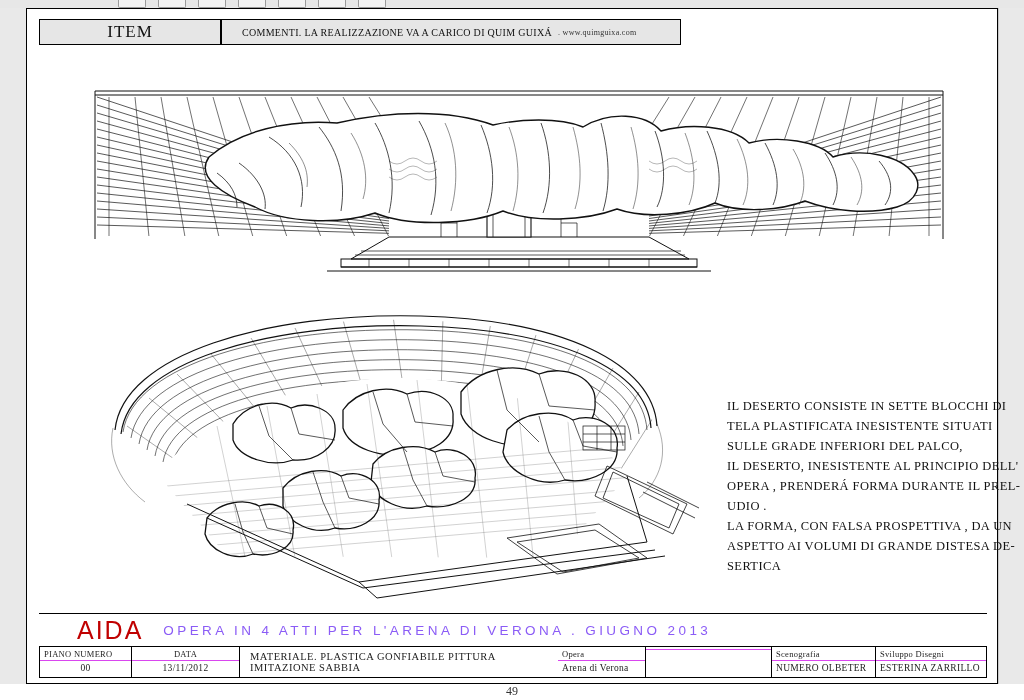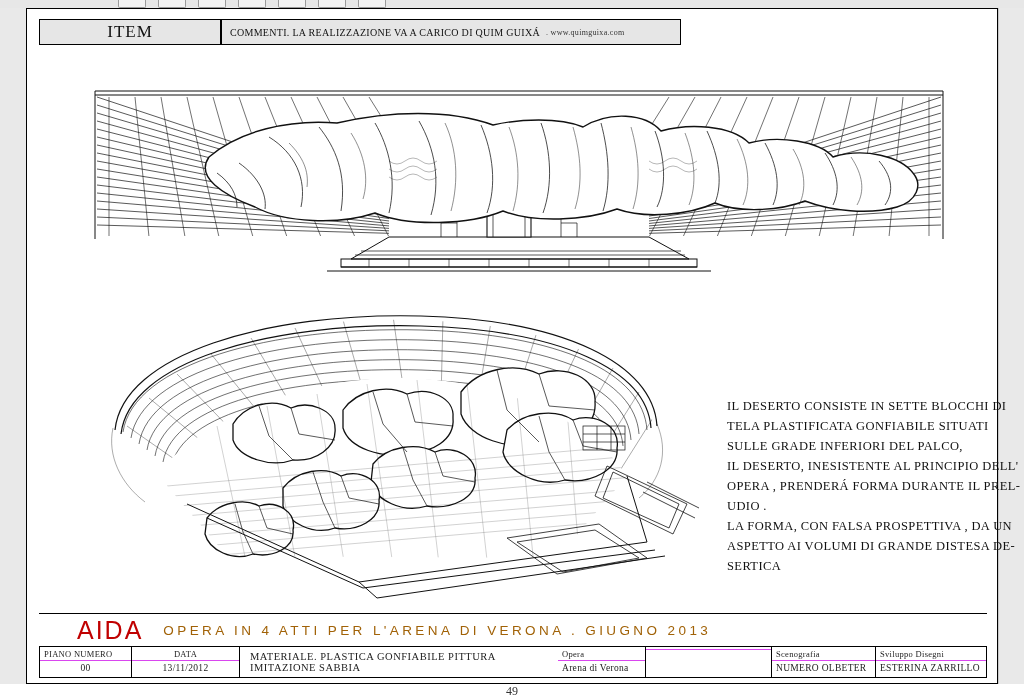--- a/index.html
+++ b/index.html
@@ -97,21 +97,21 @@
   .hdr-title {
     flex: 1;
     color: #c00000;
     font-size: 14px;
     letter-spacing: 1.5px;
     font-weight: bold;
   }
   .hdr-comment {
     width: 460px;
     justify-content: flex-start;
-    padding-left: 8px;
+    padding-left: 20px;
     font-size: 10px;
     letter-spacing: .3px;
     color: #111;
   }
   .hdr-comment .url {
     font-size: 8px;
     color: #333;
     margin-left: 6px;
   }
 
@@ -158,21 +158,21 @@
     color: #c00000;
     font-size: 25px;
     letter-spacing: 2px;
     padding-left: 38px;
     padding-right: 20px;
     font-family: "Liberation Sans", sans-serif;
   }
   .opera-line {
     font-size: 13.5px;
     letter-spacing: 3.4px;
-    color: #a16207;
+    color: #8b5cf6;
     font-family: "Liberation Sans", sans-serif;
   }
 
   .footer-table {
     position: absolute;
     left: 12px;
     top: 637px;
     width: 948px;
     height: 32px;
     display: flex;
@@ -564,21 +564,21 @@
 
           <g stroke="#111" fill="none" stroke-width="0.5" opacity="0.7">
             <path d="M26 122 C20 150 34 178 58 196"></path>
             <path d="M570 118 C582 146 574 174 552 192"></path>
           </g>
         </svg>
       </div>
 
       <div class="note-block">
         <div class="nl">IL DESERTO CONSISTE IN SETTE BLOCCHI DI</div>
-        <div class="nl">TELA PLASTIFICATA  GONFIABILE SITUATI</div>
+        <div class="nl">TELA PLASTIFICATA  INESISTENTE SITUATI</div>
         <div class="nl">SULLE GRADE INFERIORI DEL PALCO,</div>
         <div class="nl">IL DESERTO, INESISTENTE AL PRINCIPIO DELL'</div>
         <div class="nl">OPERA ,  PRENDERÁ FORMA DURANTE IL PREL-</div>
         <div class="nl">UDIO .</div>
         <div class="nl">LA FORMA, CON FALSA PROSPETTIVA , DA UN</div>
         <div class="nl">ASPETTO AI  VOLUMI DI GRANDE DISTESA DE-</div>
         <div class="nl">SERTICA</div>
       </div>
     </div>
 

